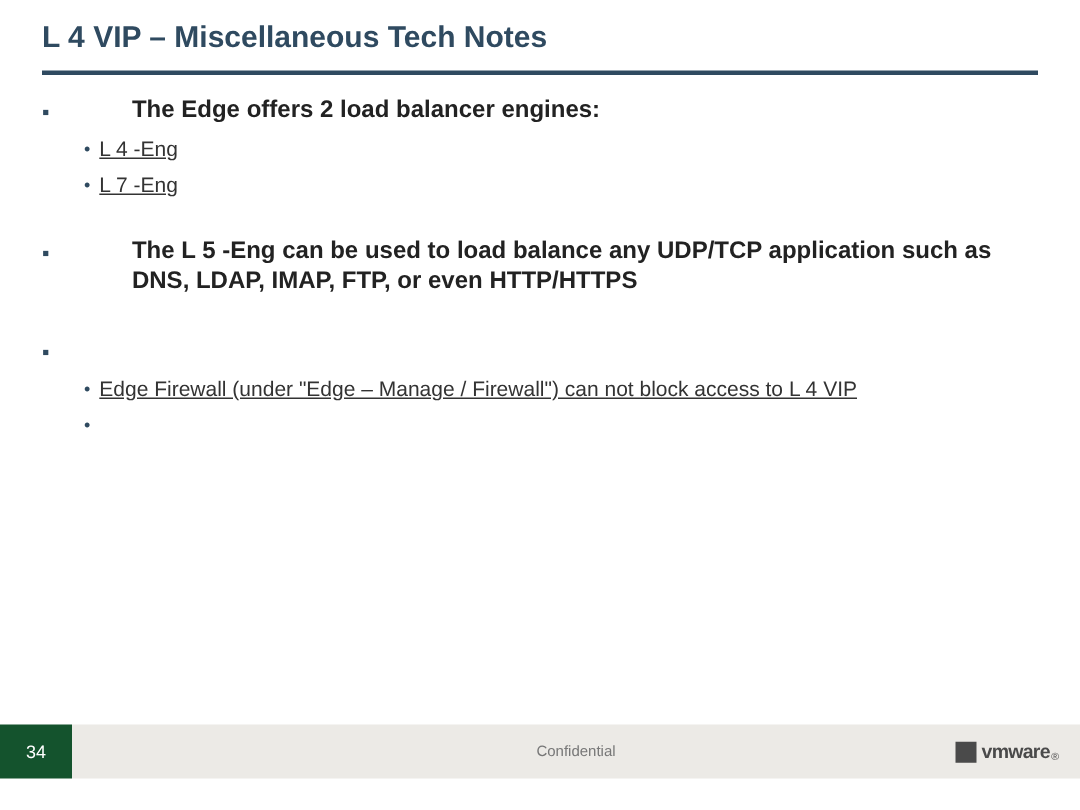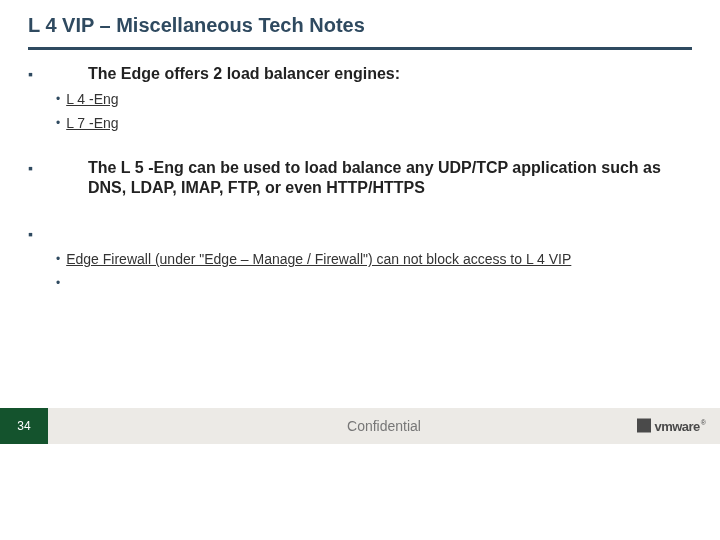--- a/index.html
+++ b/index.html
@@ -1,17 +1,17 @@
 <!DOCTYPE html>
 <html><head>
 <meta charset="utf-8">
 <style>
   * { margin: 0; padding: 0; box-sizing: border-box; }
   html, body { width: 720px; height: 540px; font-family: Arial, Helvetica, sans-serif; background: #fff; color: #333; }
-  .slide { position: relative; width: 720px; height: 444px; }
+  .slide { position: relative; width: 720px; height: 519px; }
   .title {
     padding: 14px 0 6px 28px;
     font-size: 20px;
     font-weight: bold;
     color: #2f4a60;
   }
   .rule {
     margin: 4px 28px 0 28px;
     border: none;
     border-top: 3px solid #2f4a60;
@@ -32,24 +32,24 @@
   .pg-box {
     width: 48px; background: #14532d; color: #fff;
     display: flex; align-items: center; justify-content: center;
     font-size: 12px;
   }
   .foot-bar {
     flex: 1; background: #eceae6;
     display: flex; align-items: center; justify-content: center;
     position: relative;
   }
-  .conf { font-size: 14px; color: #777; }
+  .conf { font-size: 10px; color: #777; }
   .logo {
     position: absolute; right: 14px; top: 50%; transform: translateY(-50%);
-    display: flex; align-items: flex-start;
+    display: flex; align-items: flex-end;
   }
   .logo-sq { width: 14px; height: 14px; background: #4a4a4a; margin-right: 3px; display:inline-block; }
   .logo-text { font-size: 13px; font-weight: bold; color: #4a4a4a; letter-spacing: -0.5px; }
   .logo-sup { font-size: 7px; color: #4a4a4a; vertical-align: super; margin-left:1px;}
 </style>
 </head>
 <body>
 
 <div class="slide">
   <div class="title">L 4 VIP – Miscellaneous Tech Notes</div>

